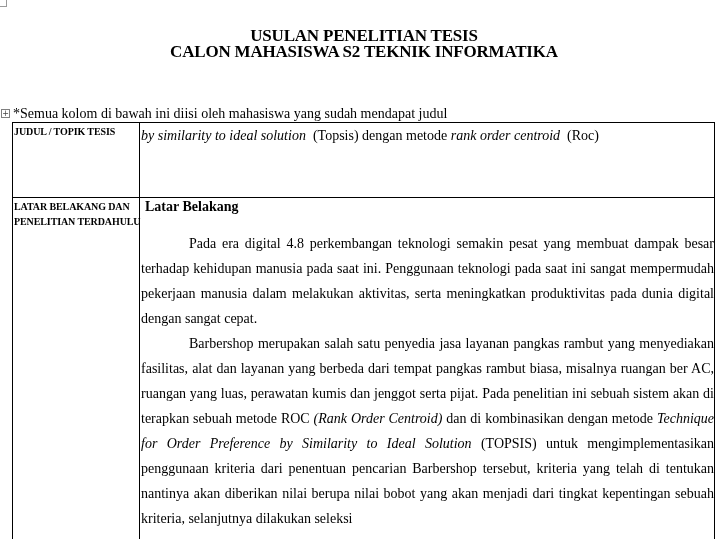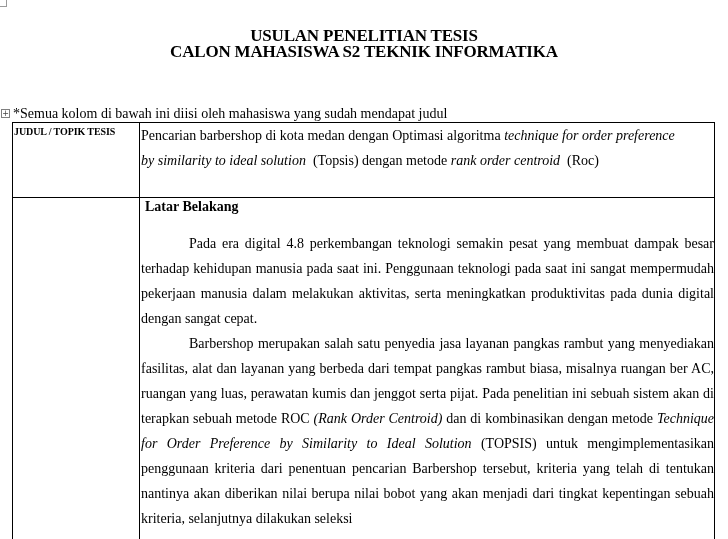--- a/index.html
+++ b/index.html
@@ -63,22 +63,22 @@
 
 <div class="move-handle">+</div>
 <div class="note">*Semua kolom di bawah ini diisi oleh mahasiswa yang sudah mendapat judul</div>
 
 <div class="table">
   <div class="vline"></div>
   <div class="hline"></div>
 
   <div class="label l1">JUDUL / TOPIK TESIS</div>
   <div class="cell-text title-cell">
-    <span class="line"><span>Pencarian barbershop di kota medan dengan Optimasi algoritma </span><i>technique for order preference</i></span>
     <span class="line"><i>by similarity to ideal solution</i><span style="white-space:pre">  (Topsis) dengan metode </span><i>rank order centroid</i><span style="white-space:pre">  (Roc)</span></span>
   </div>
 
+  <div class="label l2">LATAR BELAKANG DAN PENELITIAN TERDAHULU</div>
   <div class="heading">Latar Belakang</div>
   <div class="body">
     <p>Pada era digital 4.8 perkembangan teknologi semakin pesat yang membuat dampak besar terhadap kehidupan manusia pada saat ini. Penggunaan teknologi pada saat ini sangat mempermudah pekerjaan manusia dalam melakukan aktivitas, serta meningkatkan produktivitas pada dunia digital dengan sangat cepat.</p>
     <p><span>Barbershop merupakan salah satu penyedia jasa layanan pangkas rambut yang menyediakan fasilitas, alat dan layanan yang  berbeda dari tempat pangkas rambut biasa, misalnya ruangan ber AC, ruangan yang luas,  perawatan kumis dan jenggot serta pijat. Pada penelitian ini sebuah sistem akan di terapkan sebuah metode ROC </span><i>(Rank Order Centroid)</i><span> dan di kombinasikan dengan metode </span><i>Technique for Order Preference by Similarity to Ideal Solution</i><span> (TOPSIS) untuk mengimplementasikan penggunaan kriteria dari penentuan pencarian Barbershop tersebut, kriteria yang telah di tentukan nantinya akan diberikan nilai berupa nilai bobot yang akan menjadi dari tingkat kepentingan sebuah kriteria, selanjutnya dilakukan seleksi</span></p>
   </div>
 </div>
 
 </body></html>

